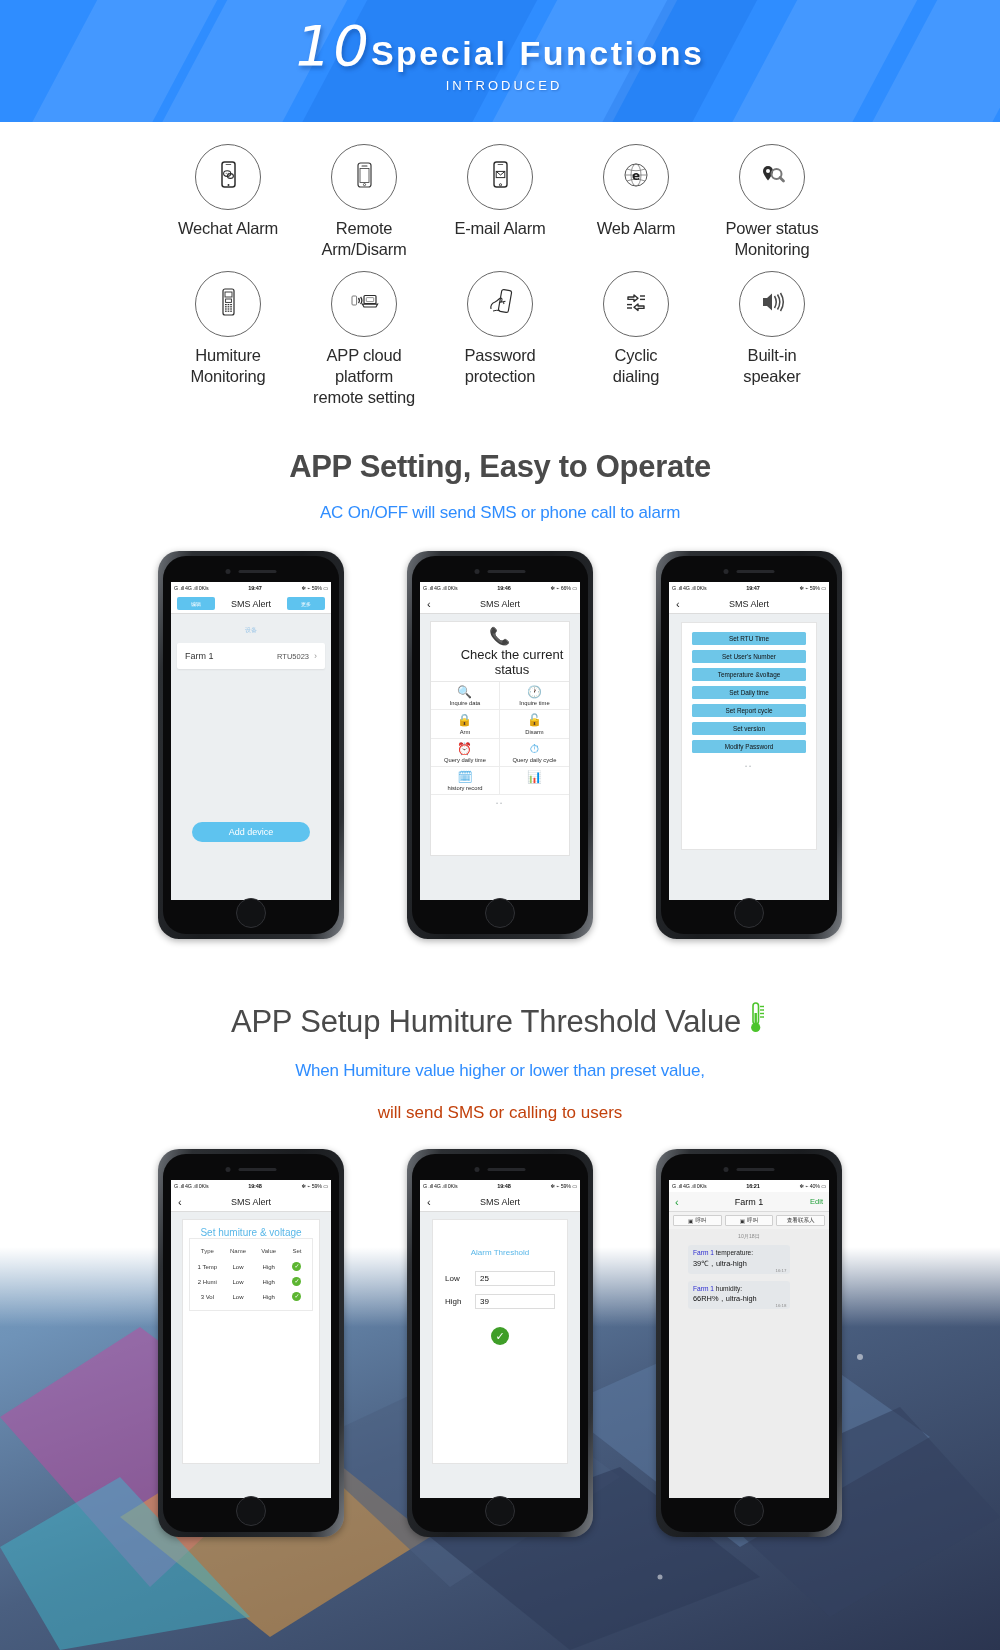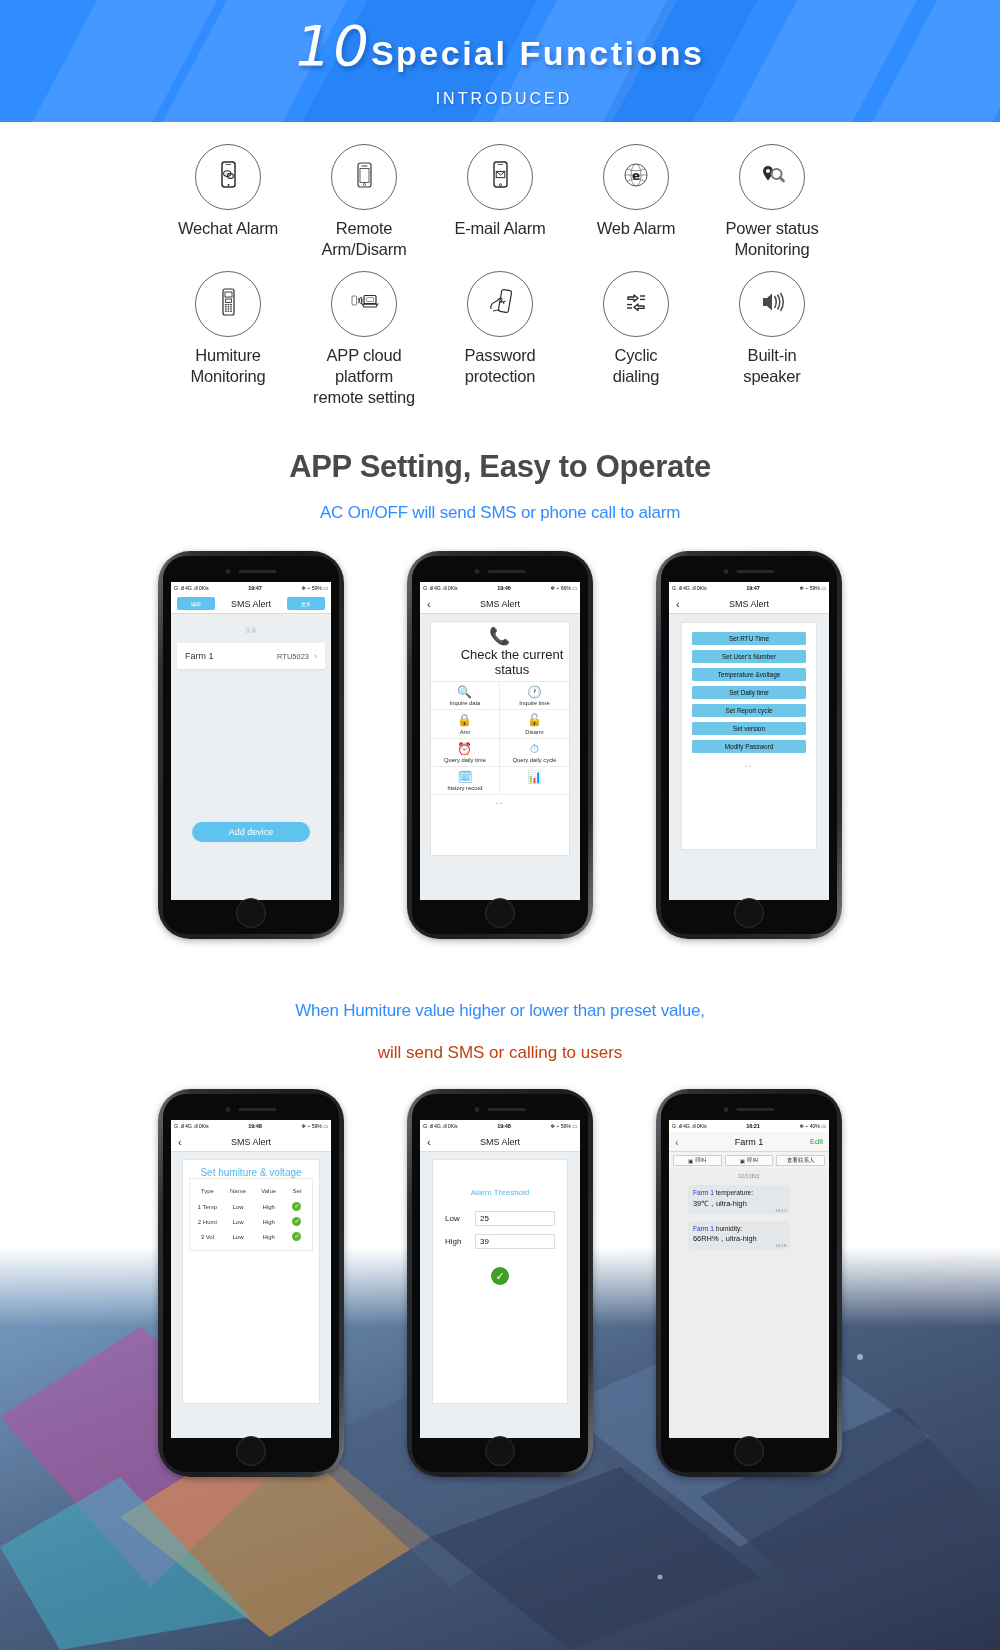--- a/index.html
+++ b/index.html
@@ -51,23 +51,23 @@
     letter-spacing: 2px;
     font-family: "DejaVu Sans", sans-serif;
   }
   .banner-main {
     font-size: 34px;
     font-weight: bold;
     letter-spacing: 2.5px;
   }
   .banner-sub {
     color: #ffffff;
-    font-size: 16px;
+    font-size: 13px;
     letter-spacing: 3px;
-    margin-top: 16px;
+    margin-top: 4px;
     text-shadow: 1px 1px 2px rgba(0,40,110,0.3);
     padding-left: 8px;
   }
 
   
   .features {
     padding: 22px 0 0 0;
   }
   .feat-row {
     display: flex;
@@ -131,21 +131,21 @@
   
   .phones {
     display: flex;
     justify-content: center;
     gap: 63px;
     margin-top: 28px;
   }
   .phone {
     width: 186px;
     height: 388px;
-    border-radius: 32px;
+    border-radius: 21px;
     background: linear-gradient(105deg,#6e7278 0%,#2c2f33 12%,#1a1c1f 50%,#2c2f33 88%,#7b7f85 100%);
     padding: 5px;
     position: relative;
     box-shadow: 0 2px 7px rgba(0,0,0,0.32);
   }
   .phone-body {
     width: 100%;
     height: 100%;
     border-radius: 23px;
     background: #0a0a0b;
@@ -756,20 +756,34 @@
               <div class="dots">••</div>
             </div>
           </div>
         </div>
         <div class="home-btn"></div>
       </div>
     </div>
   </div>
 
   <div class="sec-head" style="margin-top:62px;">
+    <div class="sec-title-2">
+      <span>APP Setup Humiture Threshold Value</span>
+      <span class="thermo">
+        <svg width="22" height="34" viewBox="0 0 22 34">
+            <rect x="6" y="2" width="5.5" height="21" rx="2.7" fill="none" stroke="#4cc42b" stroke-width="1.6"></rect>
+            <circle cx="8.7" cy="26.5" r="4.6" fill="#4cc42b"></circle>
+            <rect x="7.5" y="12" width="2.4" height="14" fill="#4cc42b"></rect>
+            <line x1="13" y1="5.5" x2="17" y2="5.5" stroke="#4cc42b" stroke-width="1.4"></line>
+            <line x1="13" y1="9" x2="17" y2="9" stroke="#4cc42b" stroke-width="1.4"></line>
+            <line x1="13" y1="12.5" x2="17" y2="12.5" stroke="#4cc42b" stroke-width="1.4"></line>
+            <line x1="13" y1="16" x2="17" y2="16" stroke="#4cc42b" stroke-width="1.4"></line>
+          </svg>
+      </span>
+    </div>
     <div class="sec-sub">When Humiture value higher or lower than preset value,</div>
     <div class="sec-sub2">will send SMS or calling to users</div>
   </div>
 
   <div class="phones" style="margin-top:26px;">
 
     <div class="phone">
       <div class="phone-body">
         <div class="speaker">
             <span class="cam"></span>

